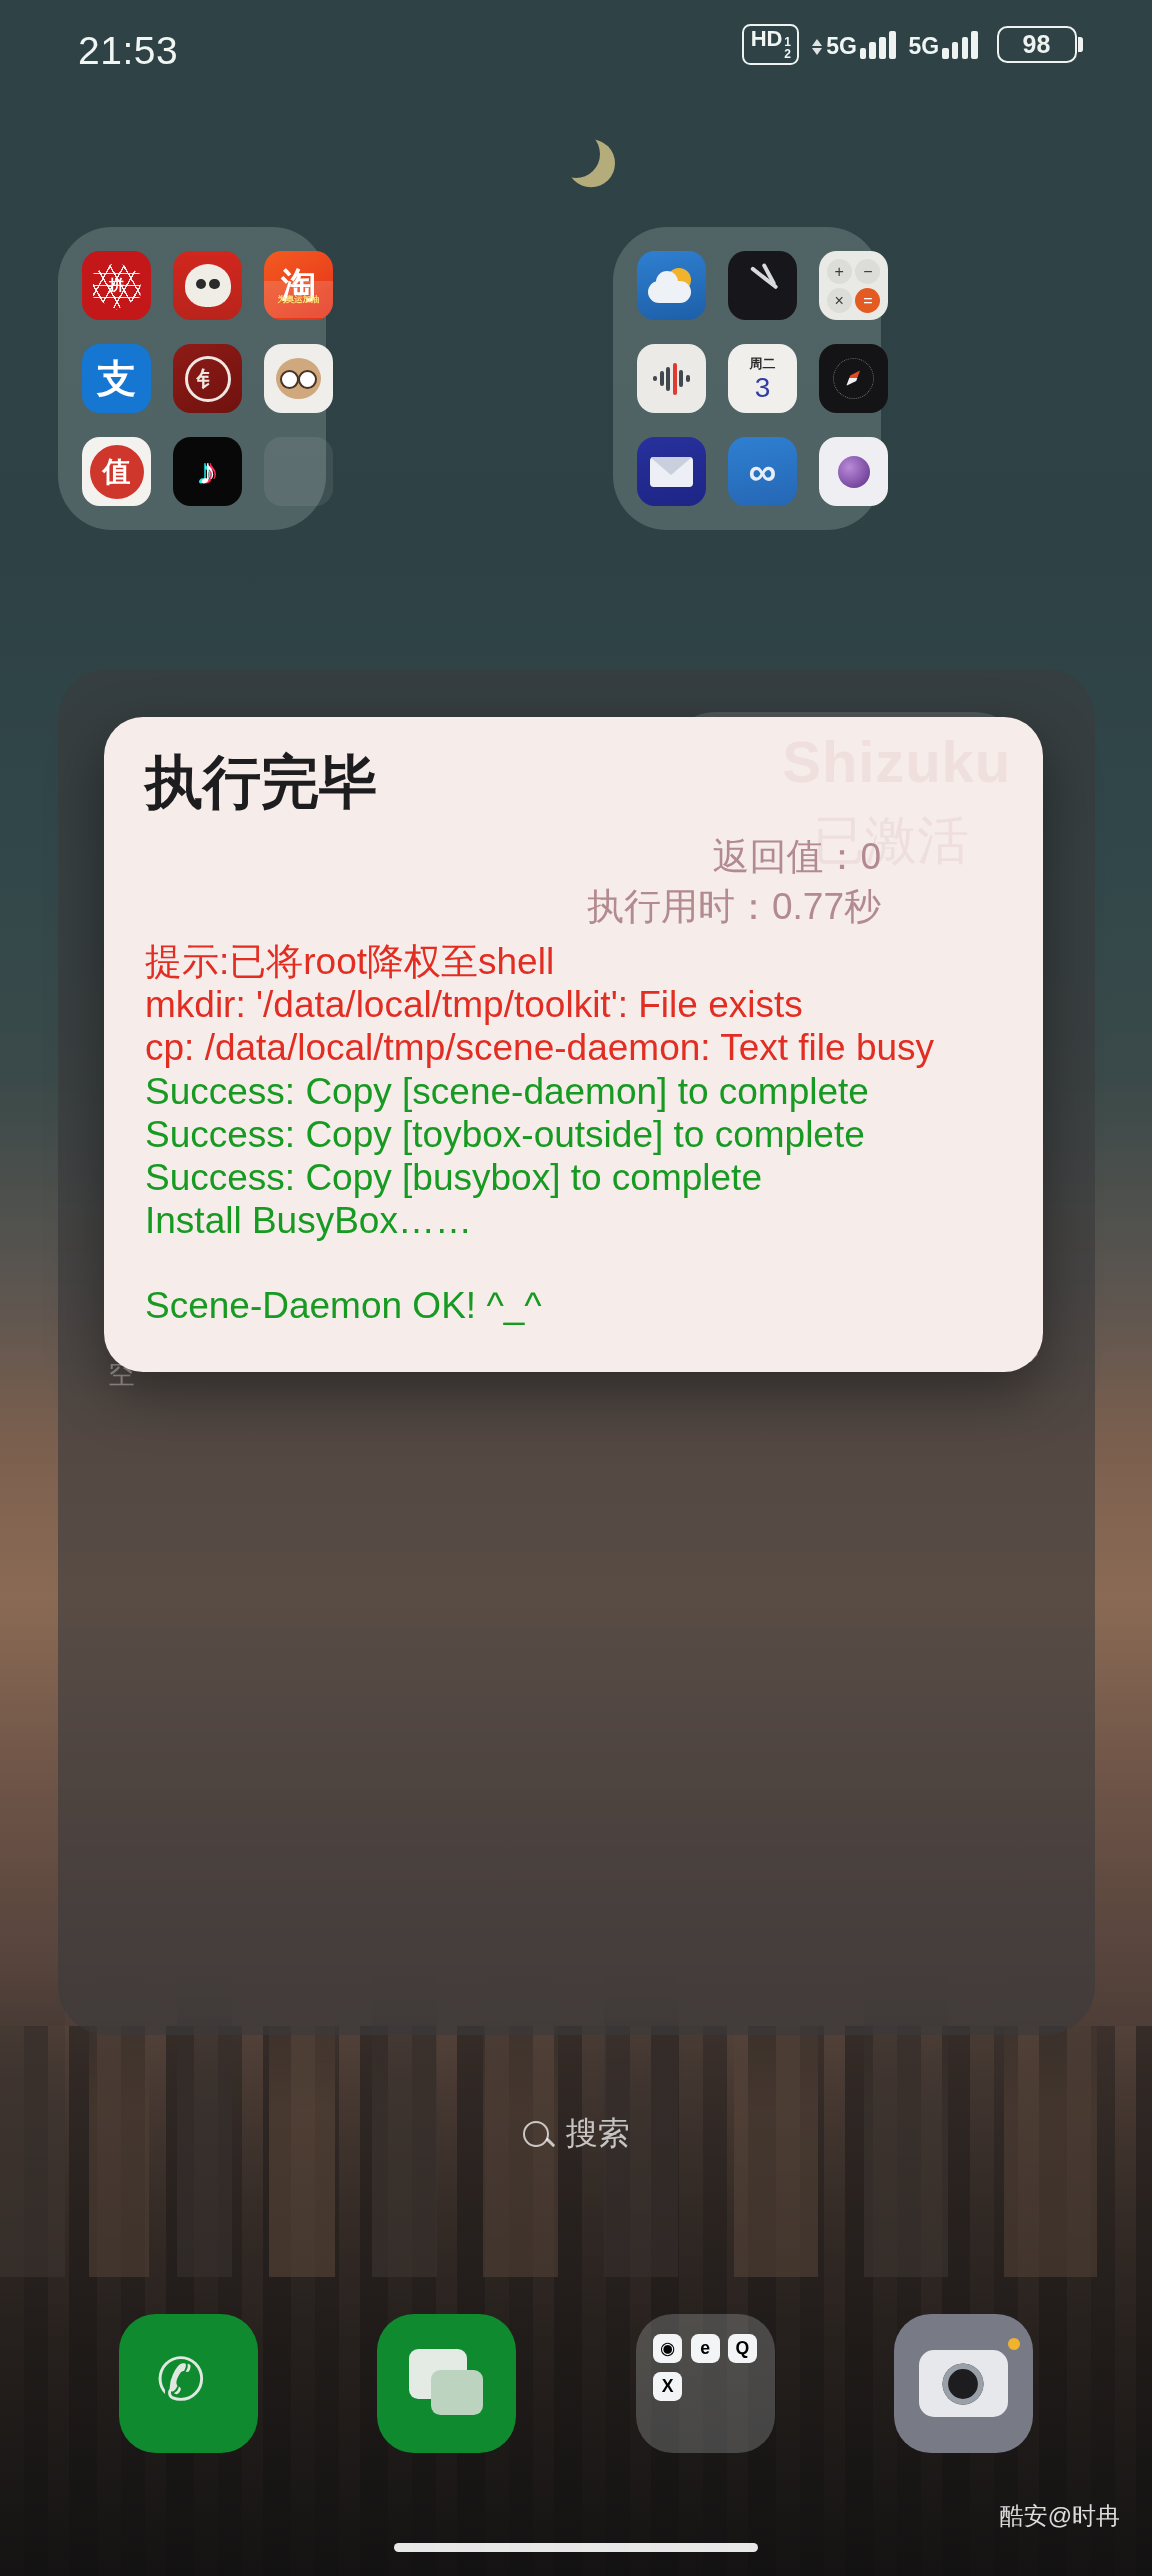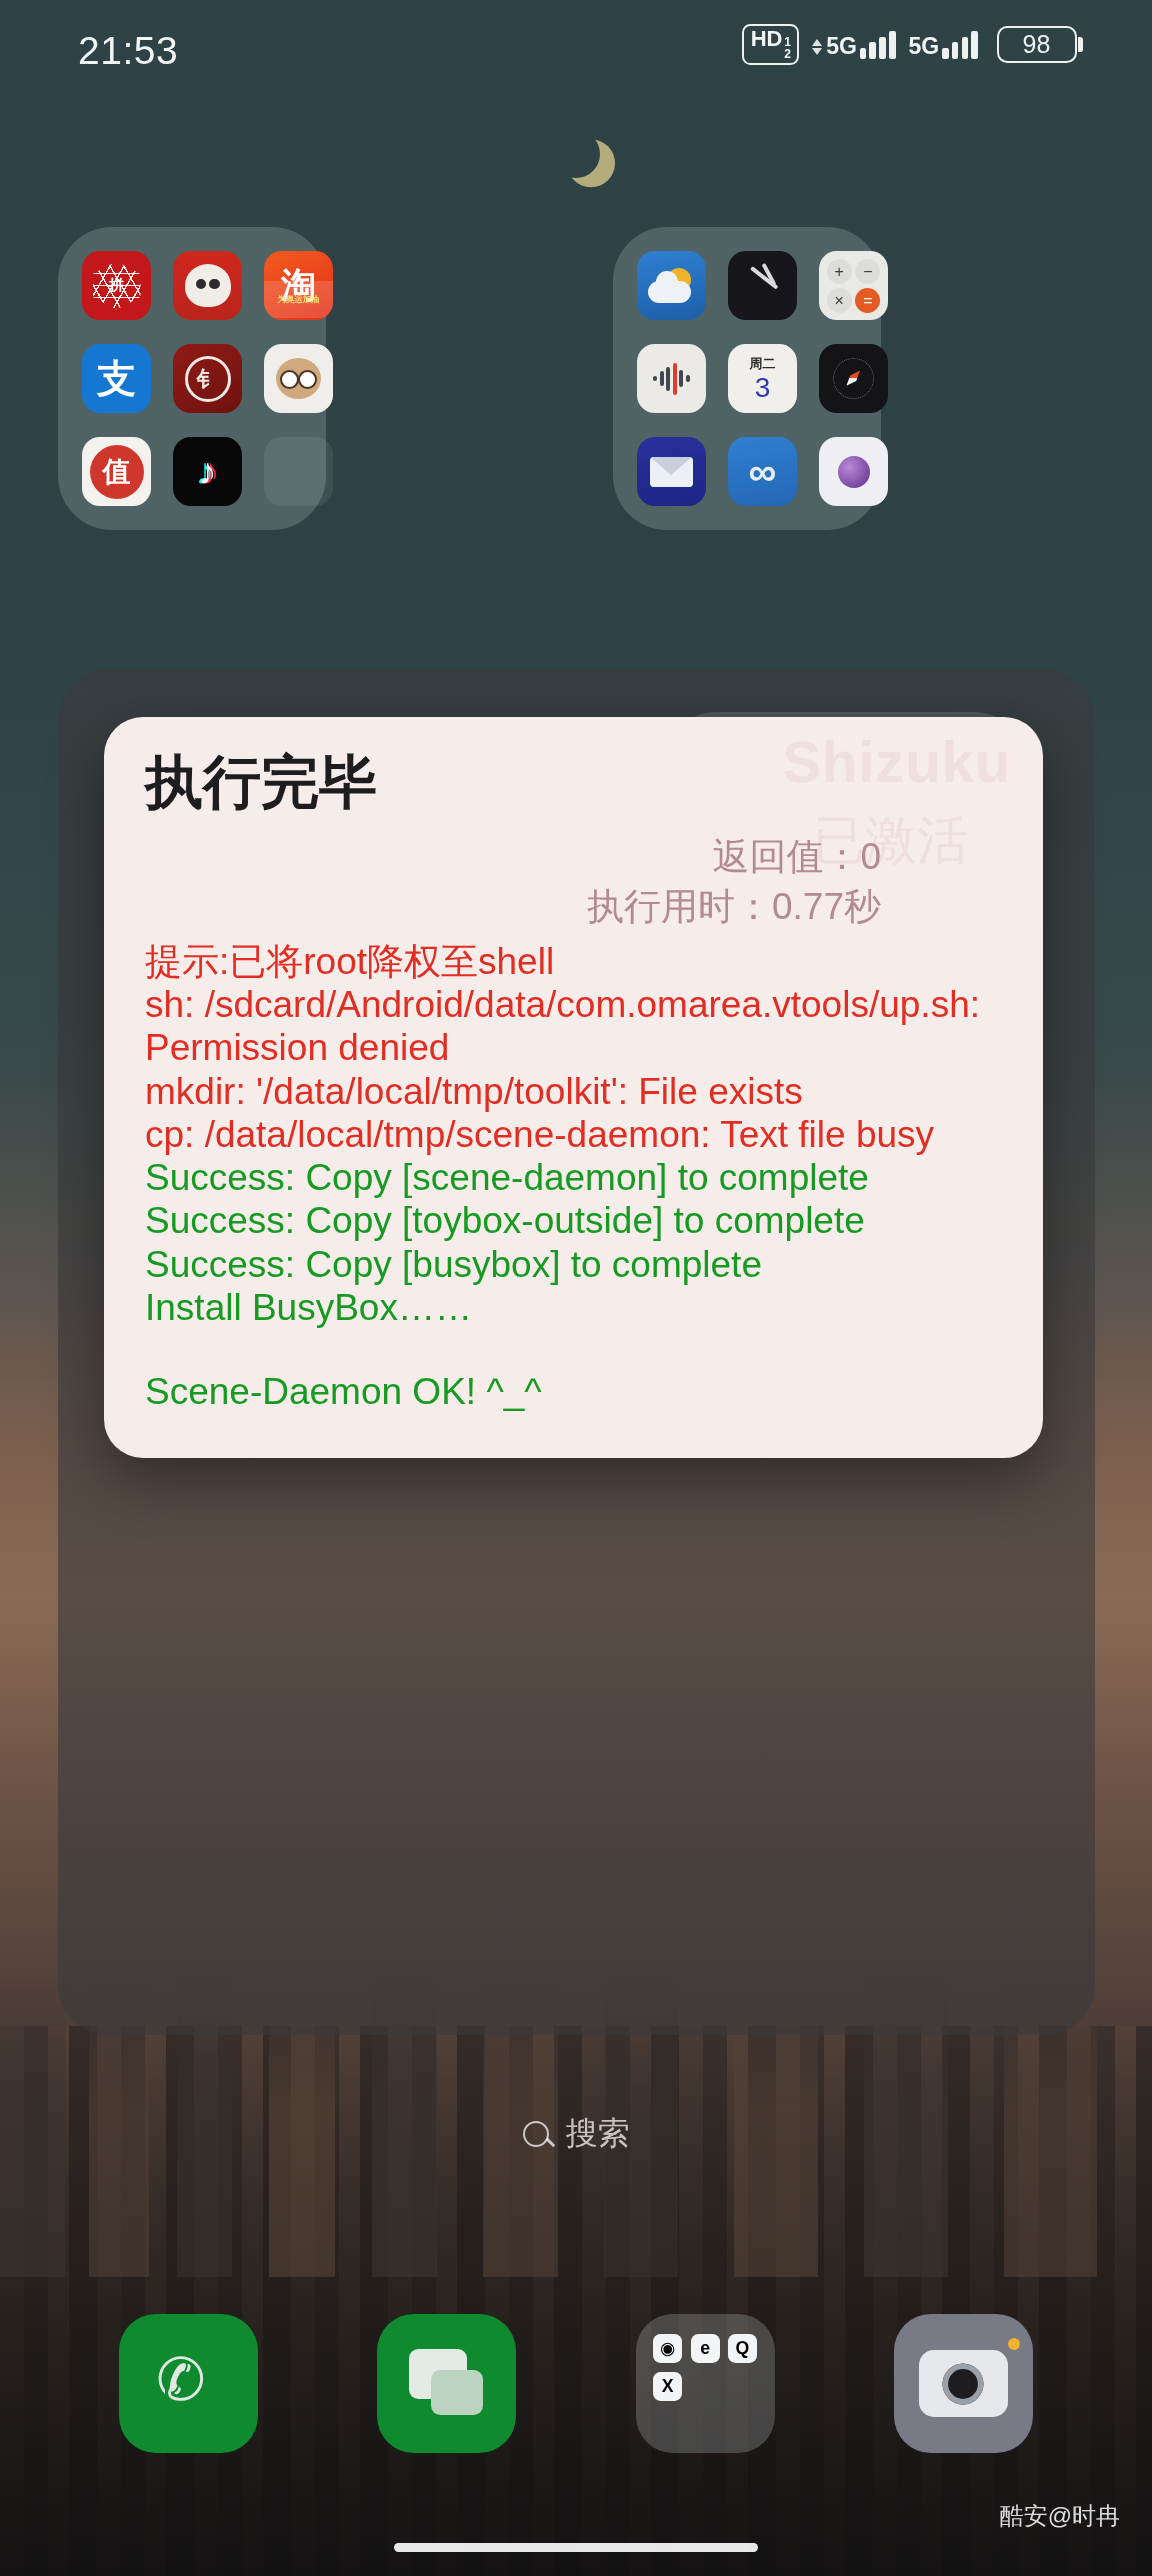--- a/index.html
+++ b/index.html
@@ -76,21 +76,21 @@
   .bars span:nth-child(1){ height:11px; }
   .bars span:nth-child(2){ height:16.7px; }
   .bars span:nth-child(3){ height:22px; }
   .bars span:nth-child(4){ height:28px; }
   .batt{
     display:flex; align-items:center; margin-left:5.6px;
   }
   .batt-body{
     border:2.8px solid #eef2f1; border-radius:10.2px; width:80px; height:37px;
     display:flex; align-items:center; justify-content:center;
-    font-size:25px; font-weight:400; color:#eef2f1;
+    font-size:25px; font-weight:700; color:#eef2f1;
   }
   .batt-cap{ width:4.6px; height:15px; background:#eef2f1; border-radius:0 2.8px 2.8px 0; margin-left:1.9px; }
 
   
   .folder{
     position:absolute; border-radius:54px;
     background:rgba(214,229,226,.20);
     padding:24px; display:grid; grid-template-columns:repeat(3,1fr);
     gap:24px 22px;
   }
@@ -393,21 +393,20 @@
   </div>
 
   <div class="dialog">
     <div class="dlg-watermark">Shizuku</div>
     <div class="dlg-watermark2">已激活</div>
     <div class="dlg-title">执行完毕</div>
     <div class="dlg-meta">返回值：0</div>
     <div class="dlg-meta">执行用时：0.77秒</div>
     <div class="dlg-log">
       <div class="log-err">提示:已将root降权至shell</div>
-      <div class="log-err">sh: /sdcard/Android/data/com.omarea.vtools/up.sh: Permission denied</div>
       <div class="log-err">mkdir: '/data/local/tmp/toolkit': File exists</div>
       <div class="log-err">cp: /data/local/tmp/scene-daemon: Text file busy</div>
       <div class="log-ok">Success: Copy [scene-daemon] to complete</div>
       <div class="log-ok">Success: Copy [toybox-outside] to complete</div>
       <div class="log-ok">Success: Copy [busybox] to complete</div>
       <div class="log-ok">Install BusyBox……</div>
       <div class="log-blank"></div>
       <div class="log-ok">Scene-Daemon OK! ^_^</div>
     </div>
   </div>

